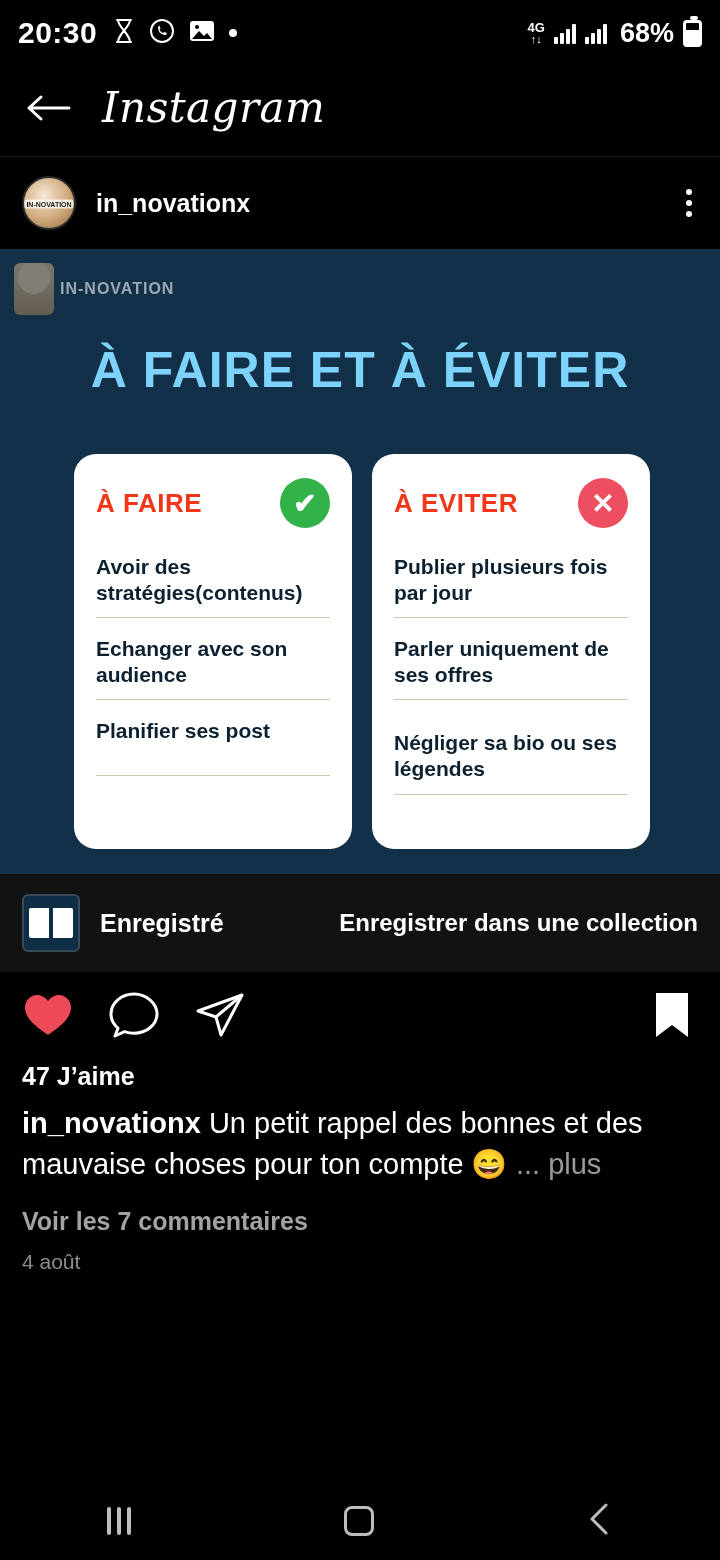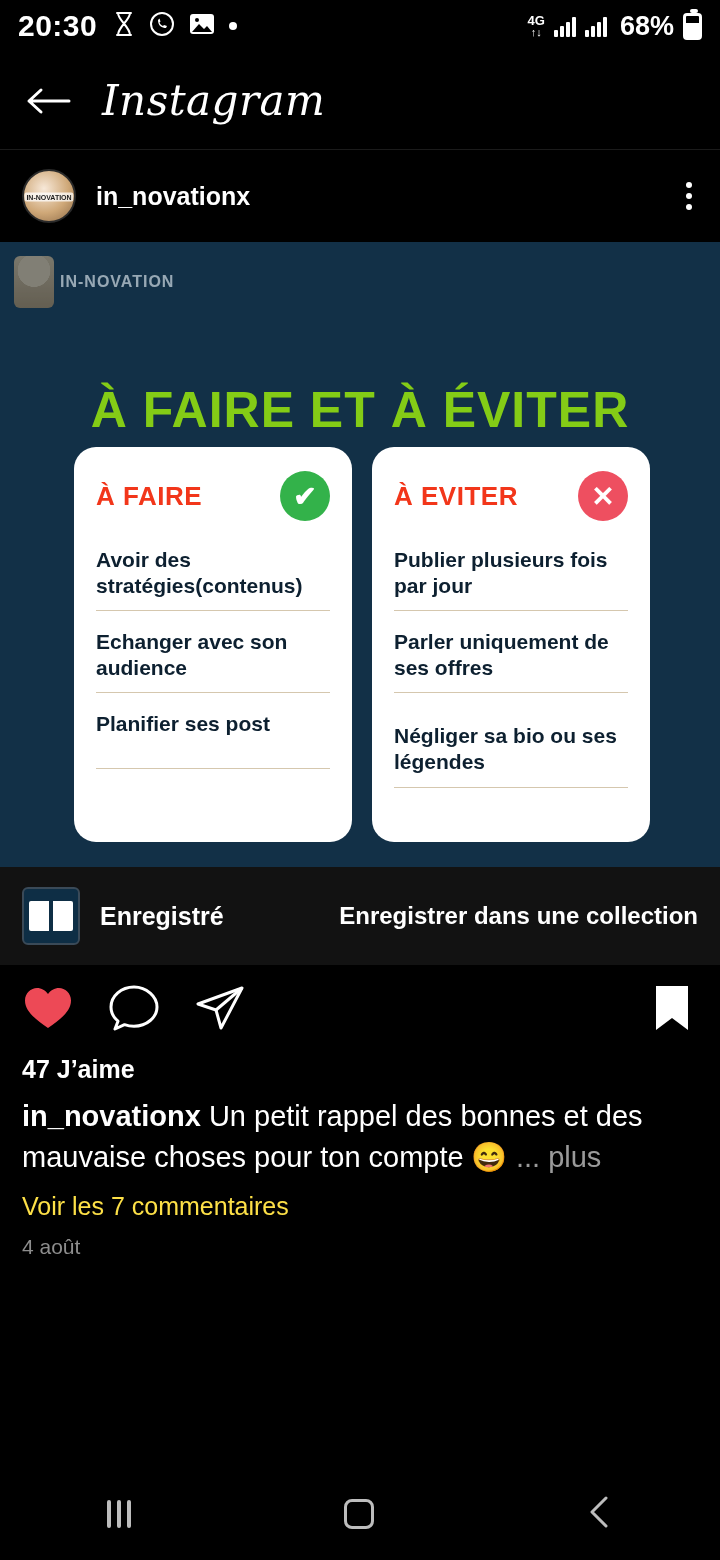--- a/index.html
+++ b/index.html
@@ -18,20 +18,21 @@
   }
 
   
   .statusbar {
     height: 52px;
     display: flex;
     align-items: center;
     padding: 0 18px;
     color: #fff;
     background: #000;
+    margin-top: 7px;
   }
   .status-time {
     font-size: 30px;
     font-weight: bold;
     letter-spacing: 0.5px;
     margin-right: 16px;
   }
   .status-icons-left {
     display: flex;
     align-items: center;
@@ -141,26 +142,25 @@
       radial-gradient(circle at 50% 28%, #e8c9a0 0 38%, transparent 39%),
       linear-gradient(#d9b98e, #b08a5c);
     border-radius: 6px;
     opacity: 0.8;
   }
   .wm-text { color:#dfe8ef; font-size: 16px; letter-spacing: 1px; font-weight: 600; }
 
   .media-title {
     position:absolute; top: 92px; left:0; right:0;
     text-align:center;
-    color: #84cc16;
+    color: #7dd3fc;
     font-size: 50px;
     font-weight: 800;
     letter-spacing: 1px;
     font-family: "Liberation Sans", sans-serif;
-    margin-top: 47px;
   }
   .cards {
     position:absolute; top: 205px; left: 4px; right: 0;
     display:flex; justify-content: center; gap: 20px;
   }
   .card {
     width: 278px;
     height: 395px;
     background: #fff;
     border-radius: 22px;
@@ -232,21 +232,21 @@
   .action-save { margin-left: auto; }
 
   
   .caption-area { padding: 4px 22px 0; background:#000; }
   .likes { color:#fff; font-size: 25px; font-weight: 700; margin-bottom: 12px; }
   .caption {
     color:#fff; font-size: 29px; line-height: 1.42;
   }
   .caption .user { font-weight: 700; }
   .caption .more { color:#9a9a9a; }
-  .comments { color:#fde047; font-size: 25px; font-weight: 400; margin-top: 14px; }
+  .comments { color:#a3a3a3; font-size: 25px; font-weight: 700; margin-top: 22px; }
   .date { color:#8d8d8d; font-size: 21px; margin-top: 14px; }
 
   
   .navbar {
     position:absolute; bottom:0; left:0; right:0;
     height: 92px;
     display:flex; align-items:center; justify-content: space-around;
     background:#000;
   }
   .nav-recents { display:flex; gap:6px; }

